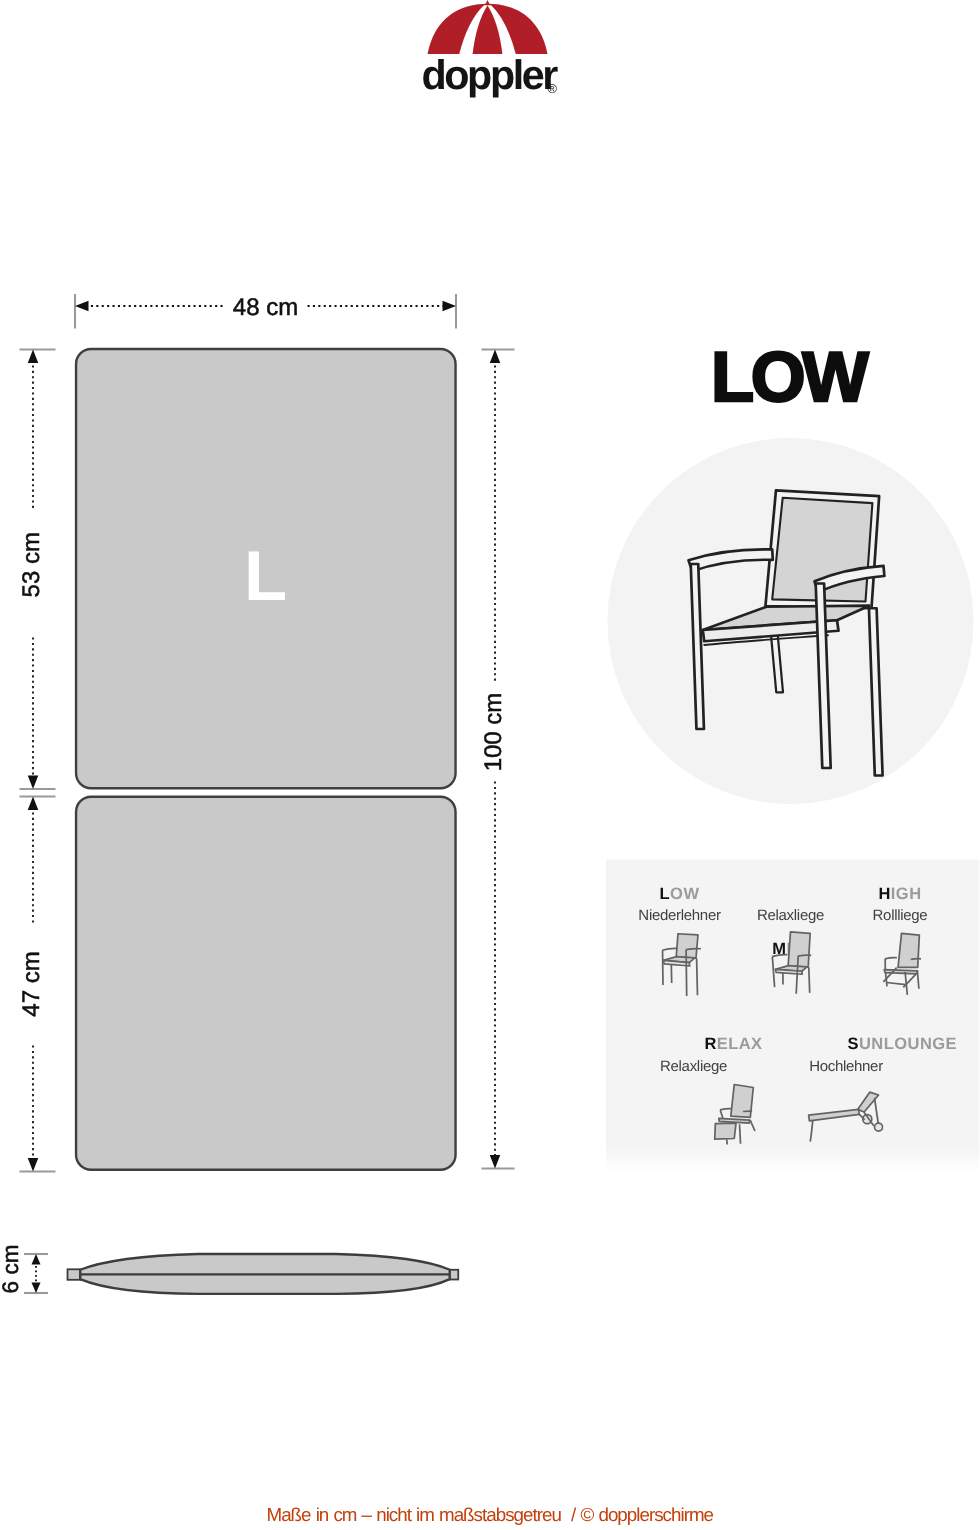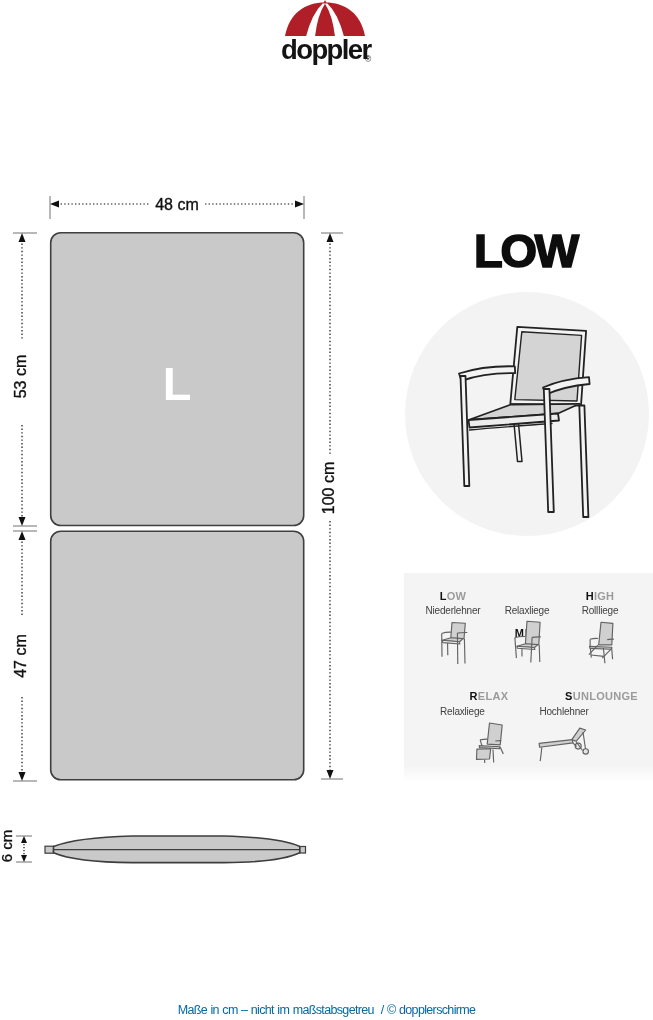--- a/index.html
+++ b/index.html
@@ -177,13 +177,13 @@
     <path d="M2.1,19.4 L35.3,15.6 L35.9,18.9 L2.6,23.2 Z" fill="#d0d0d0"></path>
     <path d="M4.8,23.2 Q 4.2,30 3.2,37.1"></path>
     <circle cx="41.2" cy="22.1" r="3" fill="#e6e6e6"></circle>
     <circle cx="48.7" cy="27.4" r="2.7" fill="#e6e6e6"></circle>
     <path d="M35.9,18.9 L39.5,22.5"></path>
     <path d="M46,8 L48.5,25"></path>
     <path d="M39,17.5 L45.5,26.5"></path>
   </g>
 </svg>
 
-<div class="abs" style="left:0;top:1003px;width:653px;text-align:center;font-size:12.5px;letter-spacing:-0.65px;word-spacing:0.6px;color:#0369a1;">Maße in cm – nicht im maßstabsgetreu&nbsp; / © dopplerschirme</div>
+<div class="abs" style="left:0;top:1003px;width:653px;text-align:center;font-size:12.5px;letter-spacing:-0.65px;word-spacing:0.6px;color:#c2410c;">Maße in cm – nicht im maßstabsgetreu&nbsp; / © dopplerschirme</div>
 
 </body></html>

